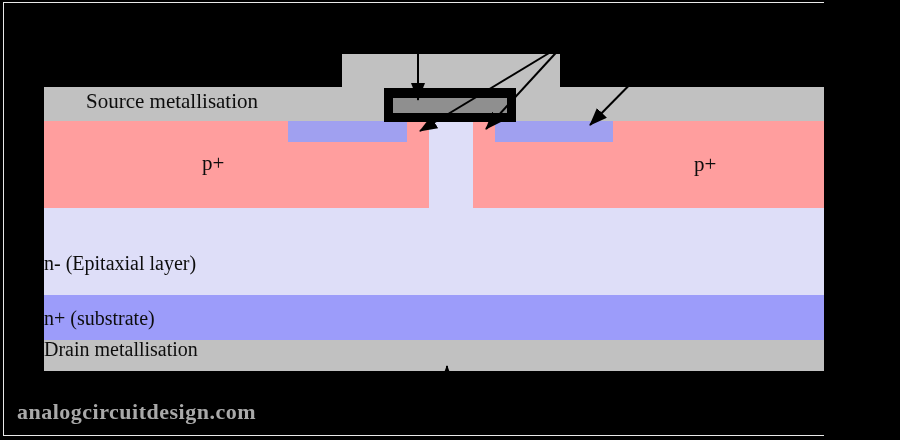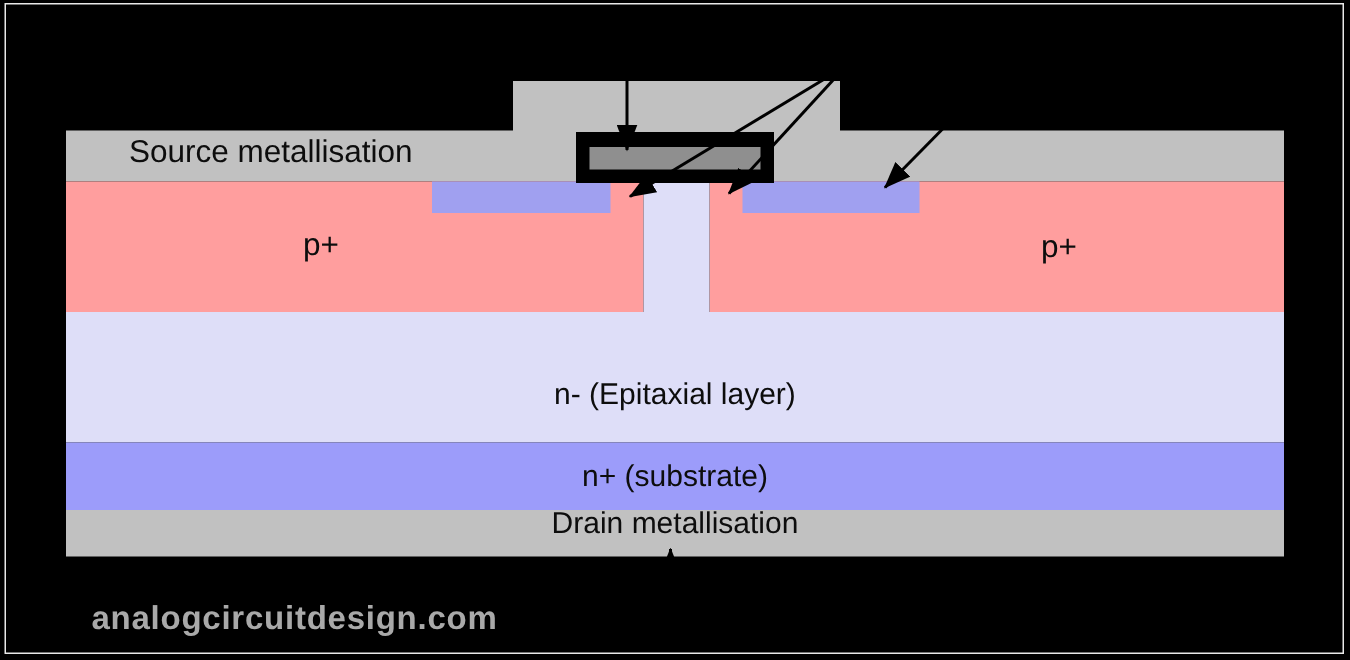--- a/index.html
+++ b/index.html
@@ -1,21 +1,21 @@
 <!DOCTYPE html>
 <html><head>
 <meta charset="utf-8">
 <style>
   html,body{margin:0;padding:0;background:#000;}
   #canvas{
     position:relative;
-    width:900px;height:440px;
+    width:824px;height:440px;
     background:#000;
     overflow:hidden;
-    font-family:Liberation Sans, sans-serif;
+    font-family:Liberation Serif, serif;
   }
   .frame{
     position:absolute;left:2.5px;top:1.5px;width:891px;height:432px;
     border:1.5px solid #e9e9e9;
     pointer-events:none;
   }
   .layer{position:absolute;}
   .metal{background:#c1c1c1;}
   .pplus{background:#ff9e9e;}
   .nplus{background:#a0a0f0;}
@@ -38,28 +38,28 @@
   #gate-outline{left:384px;top:88px;width:132px;height:34px;}
   #gate-poly{left:393px;top:98px;width:114px;height:15px;}
 
   .lbl{
     position:absolute;color:#0d0d0d;font-size:20px;line-height:1.1;
     white-space:nowrap;
   }
   #lbl-source{left:86px;top:90px;font-size:21px;}
   #lbl-p-left{left:202px;top:152px;font-size:21px;}
   #lbl-p-right{left:694px;top:153px;font-size:21px;}
-  .centered{left:44px;width:812px;text-align:center;}
+  .centered{left:44px;width:812px;}
   #lbl-epi{top:252px;}
   #lbl-substrate{top:307px;}
   #lbl-drain{top:338px;}
 
   #watermark{
     position:absolute;left:17px;top:399px;
-    color:#a9a9a9;font-size:22px;font-weight:bold;letter-spacing:.5px;margin-left:44px;
+    color:#a9a9a9;font-size:22px;font-weight:bold;letter-spacing:.5px;
   }
   #arrows{position:absolute;left:0;top:0;width:900px;height:440px;pointer-events:none;}
 </style>
 </head>
 <body>
 
 <div id="canvas">
 
   <div class="layer metal" id="src-met-raised"></div>
   <div class="layer metal" id="src-met-band"></div>

